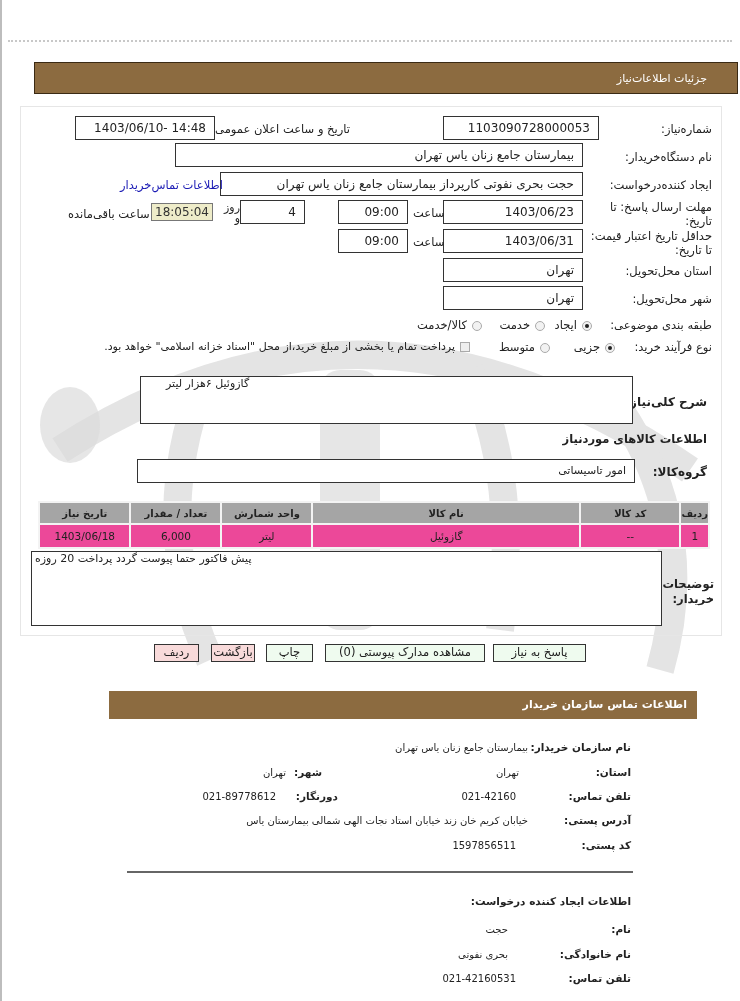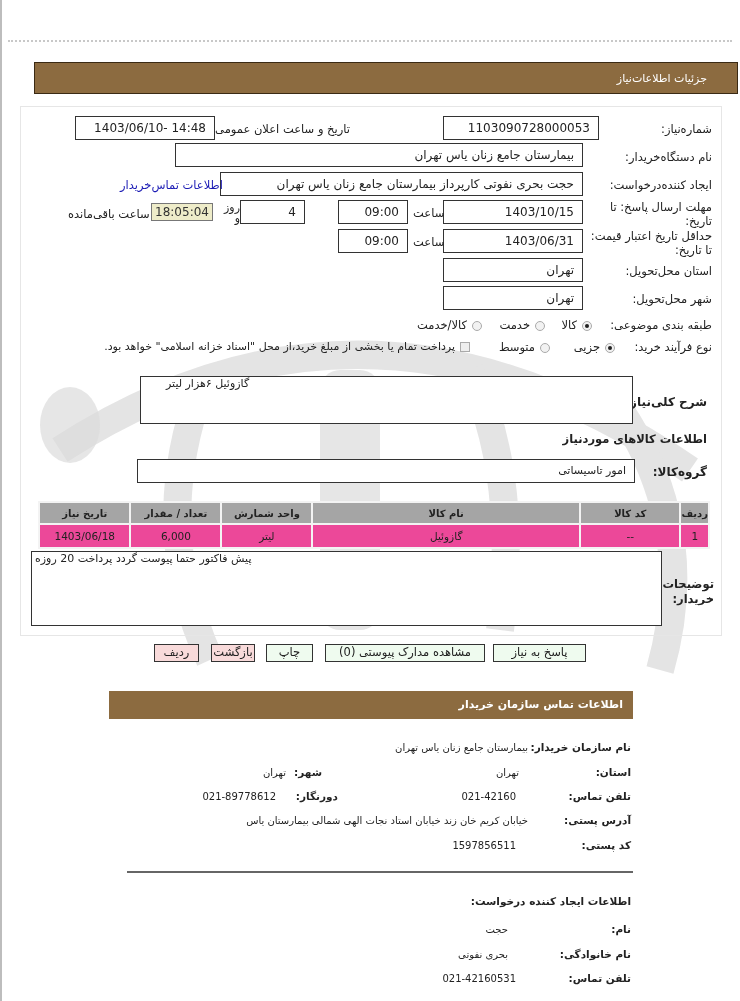--- a/index.html
+++ b/index.html
@@ -21,21 +21,21 @@
   .radio.on::after { content: ""; position: absolute; left: 2px; top: 2px; width: 4px; height: 4px; border-radius: 50%; background: #222; }
   .check { display: inline-block; width: 10px; height: 10px; border: 1px solid #aaa; background: #eee; vertical-align: middle; }
   .opt { position: absolute; font-size: 11.5px; white-space: nowrap; }
   .opt .radio, .opt .check { margin-left: 5px; }
   table.items { position: absolute; left: 38px; top: 501px; width: 672px; border-collapse: separate; border-spacing: 2px; font-size: 10.5px; background: #f3f3f3; }
   table.items th { background: #a5a5a5; color: #222; font-weight: bold; height: 20px; font-size: 10px; }
   table.items td { background: #ec4899; text-align: center; height: 22px; }
   .btn { position: absolute; height: 18px; border: 1px solid #333; font-size: 11.5px; text-align: center; line-height: 15px; cursor: pointer; }
   .btn.green { background: #effbef; }
   .btn.pink { background: #f8dada; }
-  .sec-bar { position: absolute; left: 109px; top: 691px; width: 524px; height: 28px; background: #8c6b40; }
+  .sec-bar { position: absolute; left: 109px; top: 691px; width: 588px; height: 28px; background: #8c6b40; }
   .sec-bar span { position: absolute; right: 10px; top: 7px; color: #fff; font-weight: bold; font-size: 11px; }
   .info-label { position: absolute; font-weight: bold; font-size: 10.5px; white-space: nowrap; }
   .info-val { position: absolute; font-size: 10px; white-space: nowrap; }
   .divider { position: absolute; left: 127px; top: 871px; width: 506px; height: 2px; background: #666; }
 </style>
 </head>
 <body>
 
 <div class="left-edge"></div>
 <div class="top-rule"></div>
@@ -65,40 +65,40 @@
 <div class="box ltr" style="left:75px; top:116px; width:140px; height:24px;">1403/06/10- 14:48</div>
 
 <div class="label" style="right:28px; top:150px;">نام دستگاه‌خریدار:</div>
 <div class="box" style="left:175px; top:143px; width:408px; height:24px;">بیمارستان جامع زنان یاس تهران</div>
 
 <div class="label" style="right:28px; top:178px;">ایجاد کننده‌درخواست:</div>
 <div class="box" style="left:220px; top:172px; width:363px; height:24px;">حجت بحری نفوتی کارپرداز بیمارستان جامع زنان یاس تهران</div>
 <div class="label link" style="left:120px; top:178px;">اطلاعات تماس‌خریدار</div>
 
 <div class="label" style="right:28px; top:200px; width:120px; line-height:14px; white-space:normal;">مهلت ارسال پاسخ: تا تاریخ:</div>
-<div class="box ltr" style="left:443px; top:200px; width:140px; height:24px;">1403/10/15</div>
+<div class="box ltr" style="left:443px; top:200px; width:140px; height:24px;">1403/06/23</div>
 <div class="label" style="left:413px; top:206px;">ساعت</div>
 <div class="box ltr" style="left:338px; top:200px; width:70px; height:24px;">09:00</div>
 <div class="box ltr" style="left:240px; top:200px; width:65px; height:24px;">4</div>
 <div class="label" style="left:222px; top:202px; width:18px; line-height:11px; white-space:normal; font-size:11px;">روز و</div>
 <div class="timer" style="left:151px; top:203px; width:62px; height:18px;">18:05:04</div>
 <div class="label" style="left:68px; top:207px;">ساعت باقی‌مانده</div>
 
 <div class="label" style="right:28px; top:229px; width:130px; line-height:14px; white-space:normal;">حداقل تاریخ اعتبار قیمت: تا تاریخ:</div>
 <div class="box ltr" style="left:443px; top:229px; width:140px; height:24px;">1403/06/31</div>
 <div class="label" style="left:413px; top:235px;">ساعت</div>
 <div class="box ltr" style="left:338px; top:229px; width:70px; height:24px;">09:00</div>
 
 <div class="label" style="right:28px; top:264px;">استان محل‌تحویل:</div>
 <div class="box" style="left:443px; top:258px; width:140px; height:24px;">تهران</div>
 <div class="label" style="right:28px; top:292px;">شهر محل‌تحویل:</div>
 <div class="box" style="left:443px; top:286px; width:140px; height:24px;">تهران</div>
 
 <div class="label" style="right:28px; top:318px;">طبقه بندی موضوعی:</div>
-<div class="opt" style="right:148px; top:318px;"><span class="radio on"></span><span>کالا</span></div>
+<div class="opt" style="right:148px; top:318px;"><span class="radio on"></span><span>ایجاد</span></div>
 <div class="opt" style="right:195px; top:318px;"><span class="radio"></span><span>خدمت</span></div>
 <div class="opt" style="right:258px; top:318px;"><span class="radio"></span><span>کالا/خدمت</span></div>
 
 <div class="label" style="right:28px; top:340px;">نوع فرآیند خرید:</div>
 <div class="opt" style="right:125px; top:340px;"><span class="radio on"></span><span>جزیی</span></div>
 <div class="opt" style="right:190px; top:340px;"><span class="radio"></span><span>متوسط</span></div>
 <div class="opt" style="right:270px; top:340px; font-size:11px;"><span class="check"></span><span>پرداخت تمام یا بخشی از مبلغ خرید،از محل "اسناد خزانه اسلامی" خواهد بود.</span></div>
 
 <div class="label bold" style="right:33px; top:395px; font-size:12px;">شرح کلی‌نیاز:</div>
 <div class="box" style="left:140px; top:376px; width:493px; height:48px; font-size:11px; line-height:14px; text-align:right; direction:rtl; padding:0 0 0 5px;">

